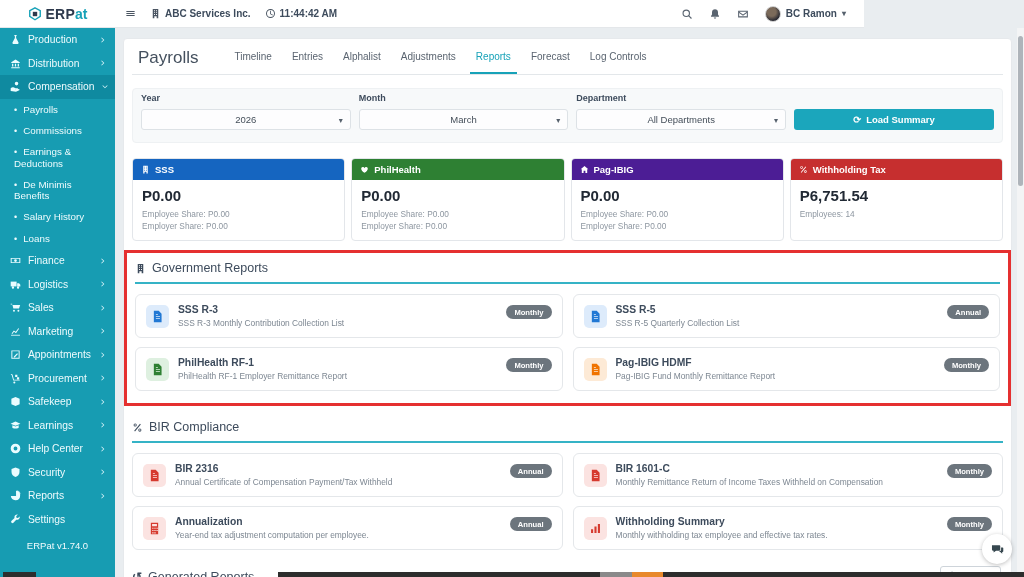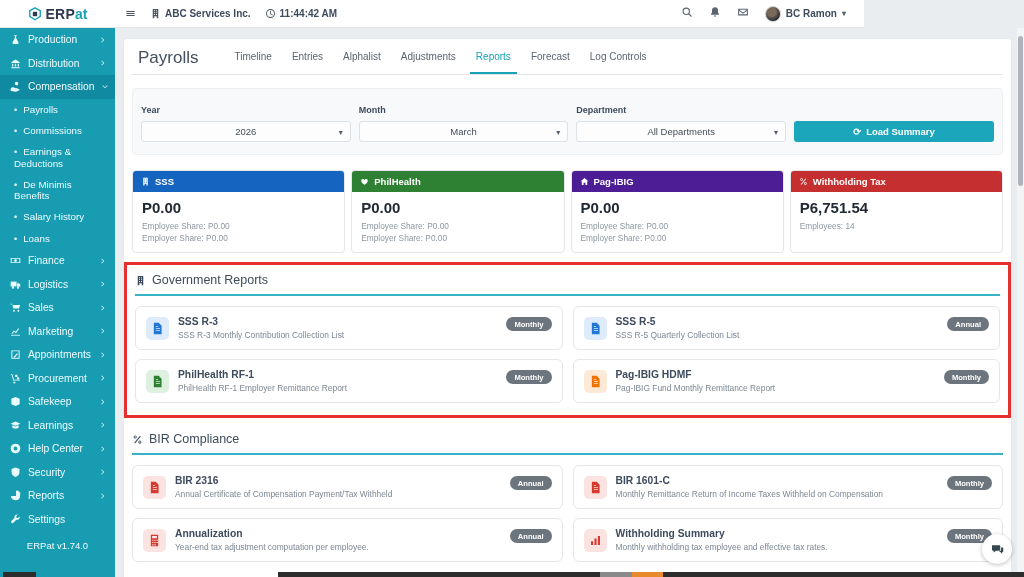--- a/index.html
+++ b/index.html
@@ -11,21 +11,21 @@
   .glyph { font-weight:bold; line-height:1; }
 
   
   #topbar { position:absolute; left:0; top:0; width:864px; height:28px; background:#fff; border-bottom:1px solid #e4e7ea; display:flex; align-items:center; z-index:5; }
   #logo { width:115px; height:28px; display:flex; align-items:center; justify-content:center; gap:4px; }
   #logo .cube { width:14px; height:14px; color:#17a2b8; }
   #logo .erp { font-size:14px; font-weight:bold; color:#2e3a4d; letter-spacing:.2px; }
   #logo .at { font-size:14px; font-weight:bold; color:#17a2b8; }
   .tb-item { display:flex; align-items:center; gap:4px; color:#3d4b5c; font-weight:bold; font-size:10px; margin-left:14px; }
   .tb-icon { width:11px; height:11px; color:#4a5562; }
-  #topbar-right { margin-left:auto; display:flex; align-items:flex-start; gap:16px; padding-right:18px; }
+  #topbar-right { margin-left:auto; display:flex; align-items:center; gap:16px; padding-right:18px; }
   #topbar-right .tb-icon { width:12px; height:12px; color:#5a6470; }
   #avatar { width:16px; height:16px; border-radius:50%; background:radial-gradient(circle at 40% 35%, #7b6a5a 0 35%, #2b2b33 70%); border:1px solid #ccc; }
   #user-chip { display:flex; align-items:center; gap:5px; color:#3d4b5c; font-weight:bold; font-size:10px; }
   .caret { font-size:8px; color:#55606c; }
 
   
   #sidebar { position:absolute; left:0; top:28px; width:115px; height:549px; background:#179cb2; color:#eefbfd; overflow:hidden; z-index:4; }
   .sb-item { display:flex; align-items:center; gap:7px; padding:0 8px 0 10px; height:23.5px; cursor:pointer; font-size:10.3px; }
   .sb-item .ic { width:11px; height:11px; color:#eafcff; }
   .sb-item .sb-label { flex:1; white-space:nowrap; }
@@ -41,21 +41,21 @@
   #content-card { position:absolute; left:8px; top:10px; width:889px; height:560px; background:#fff; border:1px solid #e6e9ec; border-radius:4px; padding:0 8px; }
 
   
   #tabrow { display:flex; align-items:center; height:36px; border-bottom:1px solid #e3e7ea; padding:2px 6px 0; }
   #page-title { font-size:17px; color:#44505e; font-weight:normal; margin-right:26px; }
   .tab { font-size:10px; color:#5a6470; padding:10px 10px 11px; cursor:pointer; position:relative; }
   .tab.active { color:#17a2b8; }
   .tab.active::after { content:""; position:absolute; left:4px; right:4px; bottom:0; height:2px; background:#17a2b8; }
 
   
-  #filter-panel { margin:13px 0 0; background:#f7f9fa; border:1px solid #eef1f3; border-radius:4px; padding:16px 8px 12px; display:flex; gap:8px; align-items:flex-end; }
+  #filter-panel { margin:13px 0 0; background:#f7f9fa; border:1px solid #eef1f3; border-radius:4px; padding:4px 8px 12px; display:flex; gap:8px; align-items:flex-end; }
   .f-col { flex:1; }
   .f-label { font-size:9px; font-weight:bold; color:#3d4b5c; margin-bottom:6px; }
   .f-select { height:21px; background:#fdfdfe; border:1px solid #dde2e6; border-radius:3px; display:flex; align-items:center; justify-content:center; position:relative; font-size:9.5px; color:#444e59; cursor:pointer; }
   .f-select .caret { position:absolute; right:7px; top:6px; }
   #load-btn { width:200px; height:21px; background:#1ba6bc; color:#fff; border:none; border-radius:3px; font-size:9.5px; font-weight:bold; display:flex; align-items:center; justify-content:center; gap:5px; cursor:pointer; }
 
   
   #summary-row { display:flex; gap:6px; margin-top:15px; }
   .sum-card { flex:1; border:1px solid #e3e6ea; border-radius:4px; background:#fff; overflow:hidden; }
   .sum-head { height:21px; color:#fff; font-size:9.5px; font-weight:bold; display:flex; align-items:center; gap:5px; padding:0 8px; }

